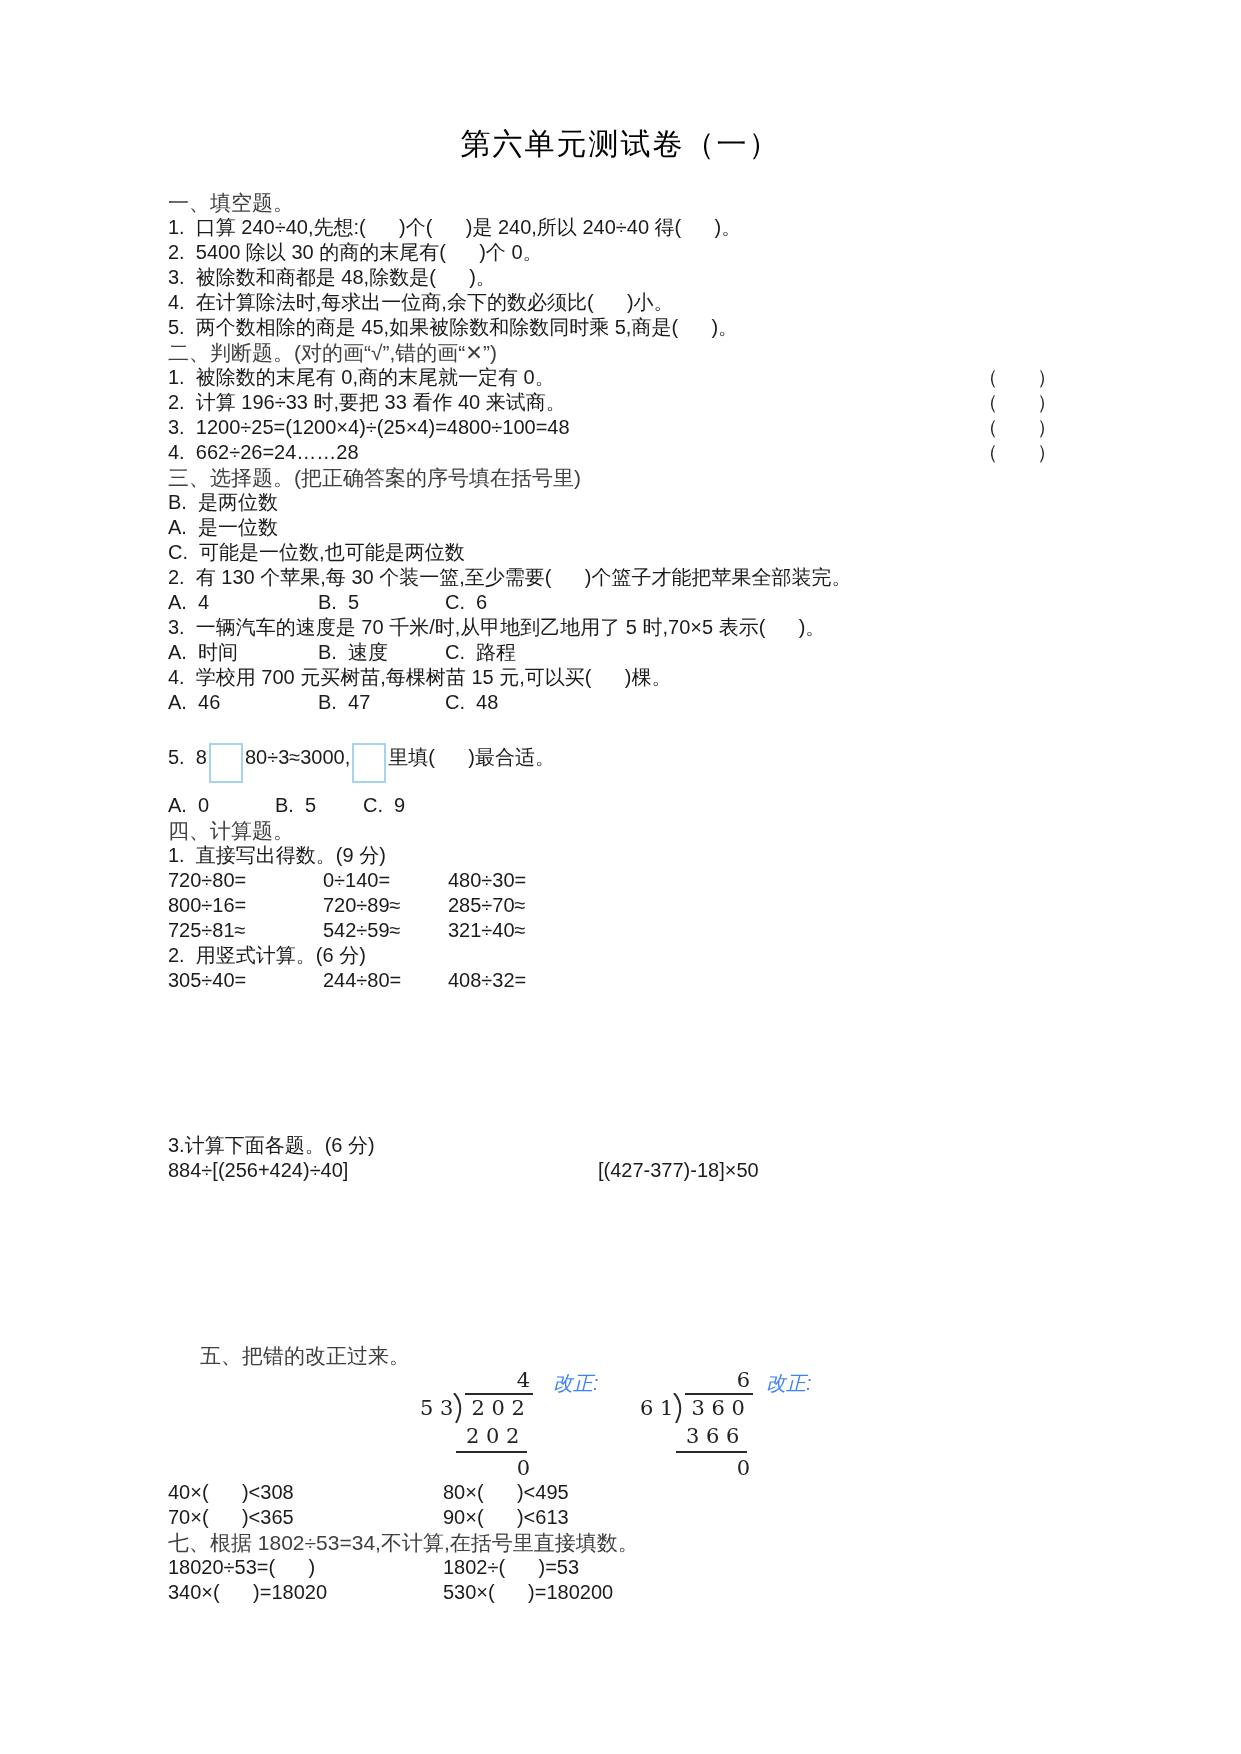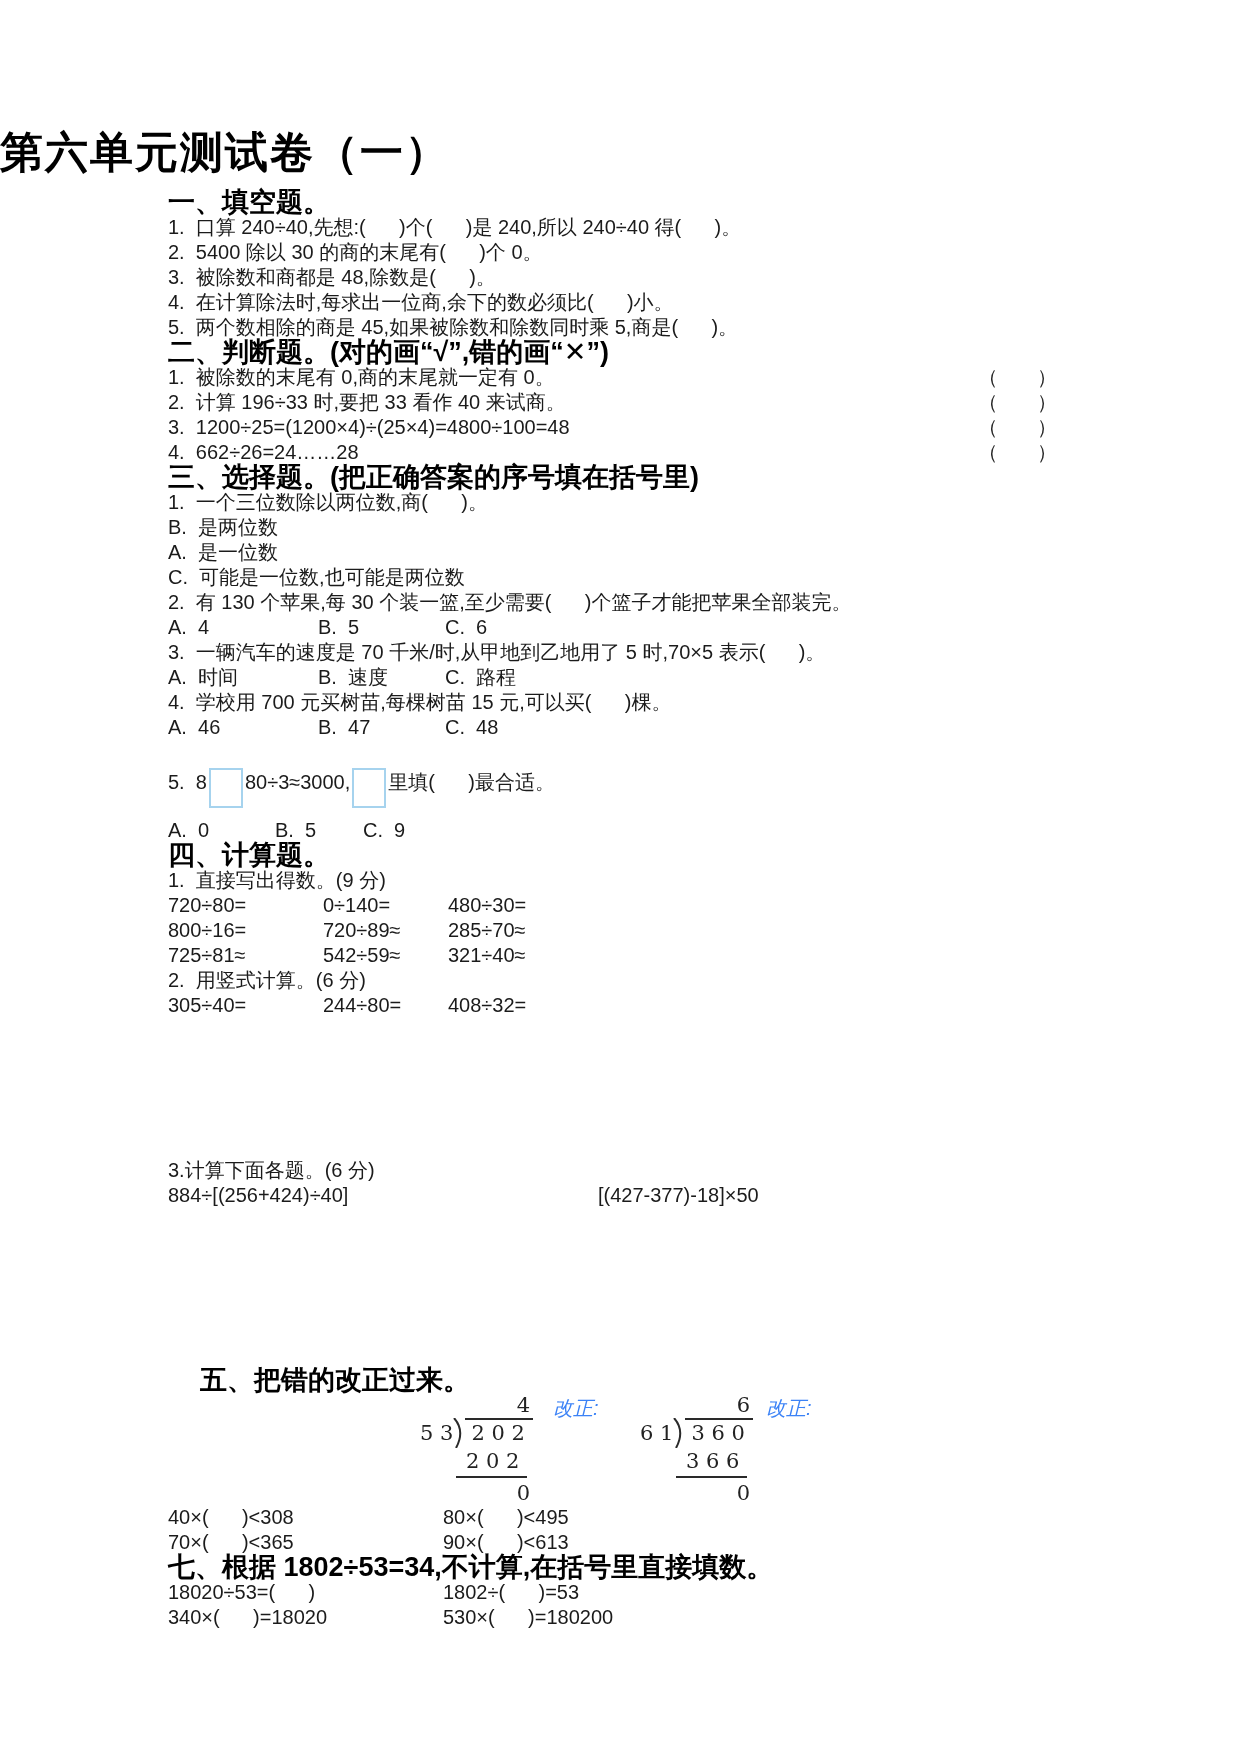--- a/index.html
+++ b/index.html
@@ -3,28 +3,28 @@
 <meta charset="utf-8">
 <style>
   html,body { margin:0; padding:0; background:#ffffff; }
   .page {
     position:relative; width:1241px; height:1754px; background:#ffffff;
     font-family:"Liberation Sans","DejaVu Sans",sans-serif; color:#1b1b1b;
     overflow:hidden;
   }
   .title {
     position:absolute; top:124px; left:0; width:100%;
-    text-align:left; font-size:43px; font-weight:700; letter-spacing:2px; color:#000;
+    text-align:center; font-size:30px; font-weight:400; letter-spacing:2px; color:#000;
   }
   .content {
     position:absolute; left:168px; top:190px; width:905px;
     font-size:20px; line-height:25px;
   }
   .content [data-bind] { white-space:pre-wrap; }
-  .h { color:#000000; font-weight:bold; font-size:27px; }
+  .h { color:#404040; font-weight:normal; font-size:21px; }
   .ln { min-height:25px; }
   .tfrow { position:relative; }
   .tf { position:absolute; left:810px; top:0; color:#2a2a2a; }
   .opts span { display:inline-block; vertical-align:top; }
   .c1 { width:150px; } .c2 { width:127px; }
   .c1s { width:107px; } .c2s { width:88px; }
   .cols span { display:inline-block; vertical-align:top; }
   .k1 { width:155px; } .k2 { width:125px; }
   .q5row { margin-top:30px; height:38px; display:flex; align-items:baseline; }
   .box {
@@ -64,21 +64,20 @@
     <div class="ln" data-bind="sec1.items.3">4.  在计算除法时,每求出一位商,余下的数必须比(      )小。</div>
     <div class="ln" data-bind="sec1.items.4">5.  两个数相除的商是 45,如果被除数和除数同时乘 5,商是(      )。</div>
 
     <div class="h" data-bind="sec2.heading">二、判断题。(对的画“√”,错的画“✕”)</div>
     <div class="ln tfrow"><span data-bind="sec2.items.0">1.  被除数的末尾有 0,商的末尾就一定有 0。</span><span class="tf" data-bind="sec2.answer_mark">（       ）</span></div>
     <div class="ln tfrow"><span data-bind="sec2.items.1">2.  计算 196÷33 时,要把 33 看作 40 来试商。</span><span class="tf" data-bind="sec2.answer_mark">（       ）</span></div>
     <div class="ln tfrow"><span data-bind="sec2.items.2">3.  1200÷25=(1200×4)÷(25×4)=4800÷100=48</span><span class="tf" data-bind="sec2.answer_mark">（       ）</span></div>
     <div class="ln tfrow"><span data-bind="sec2.items.3">4.  662÷26=24……28</span><span class="tf" data-bind="sec2.answer_mark">（       ）</span></div>
 
     <div class="h" data-bind="sec3.heading">三、选择题。(把正确答案的序号填在括号里)</div>
-    <div class="ln" data-bind="sec3.q1">1.  一个三位数除以两位数,商(      )。</div>
     <div class="ln" data-bind="sec3.q1_opts.1">B.  是两位数</div>
     <div class="ln" data-bind="sec3.q1_opts.0">A.  是一位数</div>
     <div class="ln" data-bind="sec3.q1_opts.2">C.  可能是一位数,也可能是两位数</div>
     <div class="ln" data-bind="sec3.q2">2.  有 130 个苹果,每 30 个装一篮,至少需要(      )个篮子才能把苹果全部装完。</div>
     <div class="ln opts"><span class="c1" data-bind="sec3.q2_opts.0">A.  4</span><span class="c2" data-bind="sec3.q2_opts.1">B.  5</span><span data-bind="sec3.q2_opts.2">C.  6</span></div>
     <div class="ln" data-bind="sec3.q3">3.  一辆汽车的速度是 70 千米/时,从甲地到乙地用了 5 时,70×5 表示(      )。</div>
     <div class="ln opts"><span class="c1" data-bind="sec3.q3_opts.0">A.  时间</span><span class="c2" data-bind="sec3.q3_opts.1">B.  速度</span><span data-bind="sec3.q3_opts.2">C.  路程</span></div>
     <div class="ln" data-bind="sec3.q4">4.  学校用 700 元买树苗,每棵树苗 15 元,可以买(      )棵。</div>
     <div class="ln opts"><span class="c1" data-bind="sec3.q4_opts.0">A.  46</span><span class="c2" data-bind="sec3.q4_opts.1">B.  47</span><span data-bind="sec3.q4_opts.2">C.  48</span></div>
     <div class="ln q5row">

